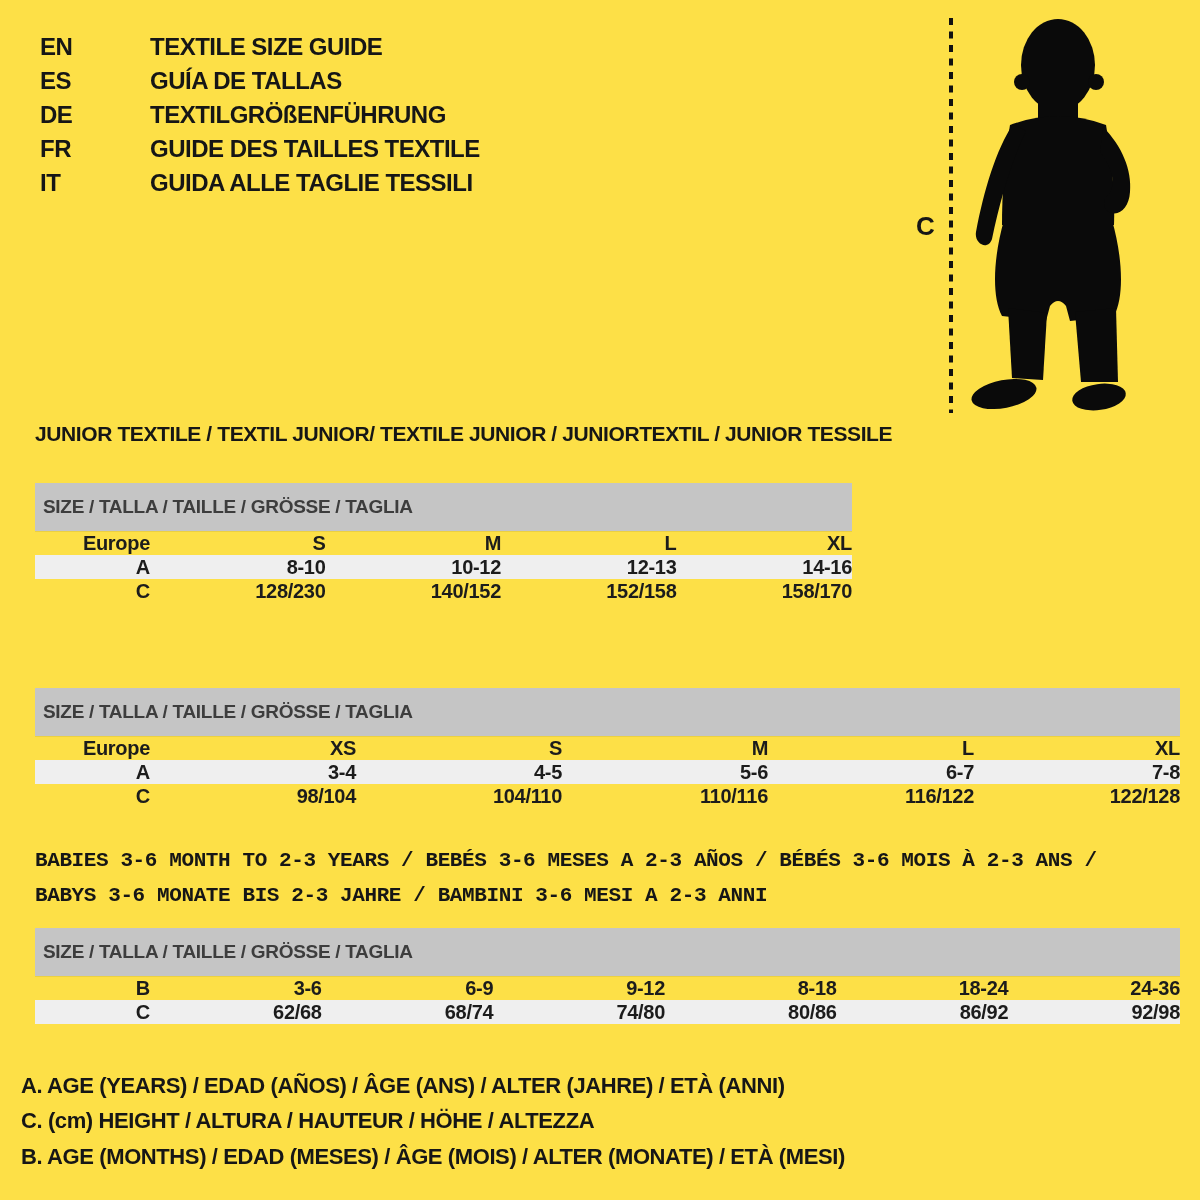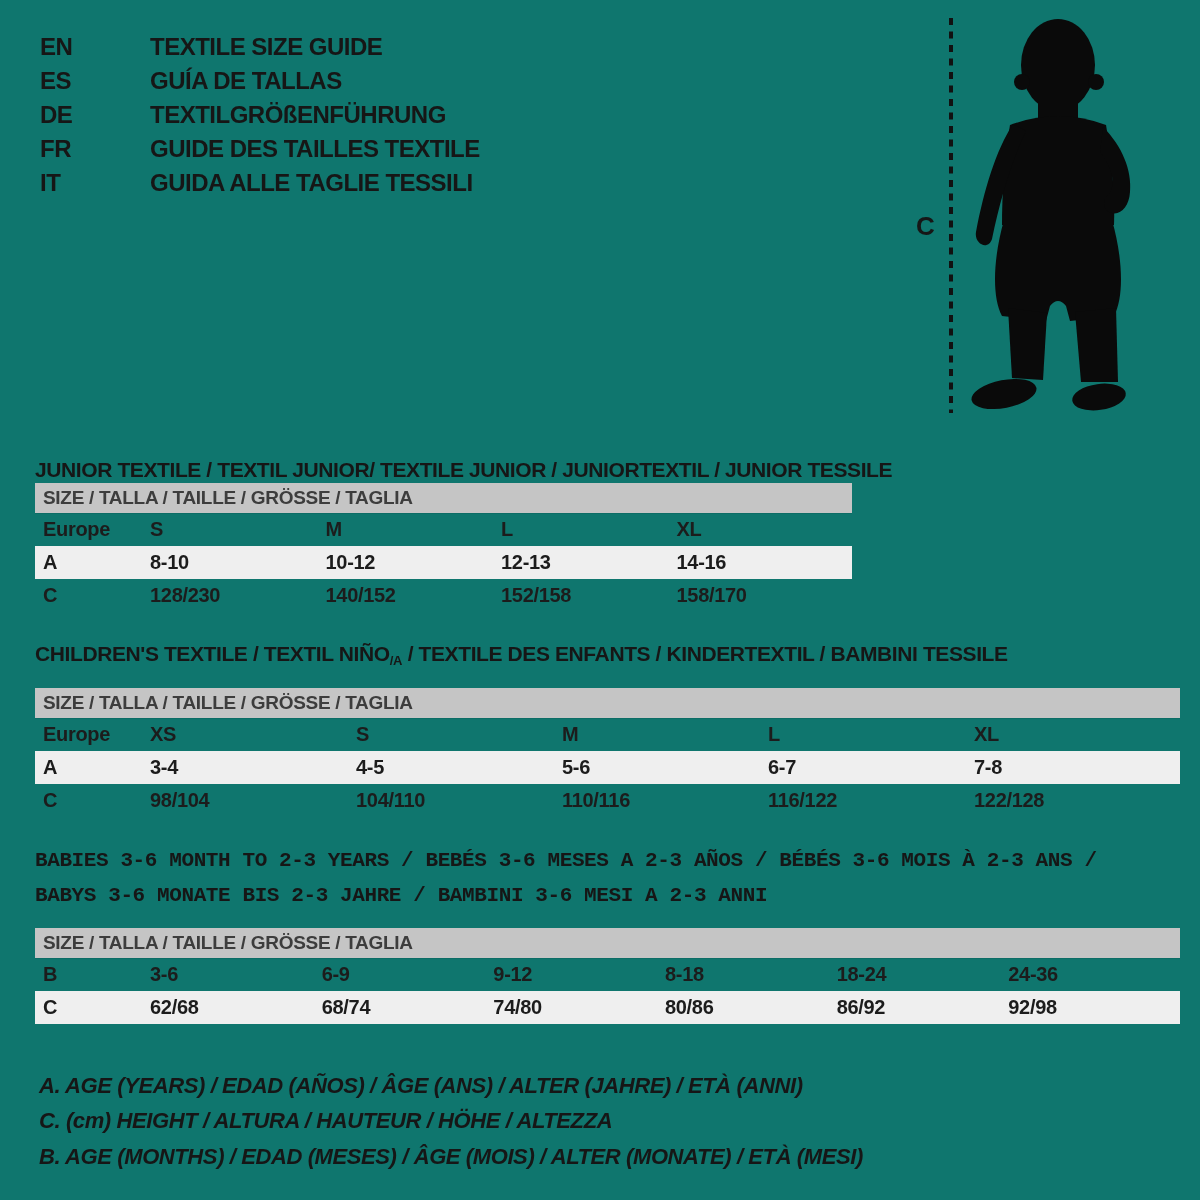--- a/index.html
+++ b/index.html
@@ -1,61 +1,61 @@
 <!DOCTYPE html>
 <html><head>
 <meta charset="utf-8">
 <style>
   * { box-sizing: border-box; }
   html,body { margin:0; padding:0; background:#ffffff; }
   .page {
     position:relative; width:1200px; height:1200px;
-    background:#0f766e; overflow:hidden;
+    background:#fde047; overflow:hidden;
     font-family:"Liberation Sans", sans-serif;
     color:#161616;
   }
 
   
   .lang-block { position:absolute; left:40px; top:30px; }
   .lang-row { display:flex; height:34px; align-items:center; }
   .lang-code { width:78px; font-weight:700; font-size:24px; letter-spacing:-0.5px; }
   .lang-label { font-weight:700; font-size:24px; letter-spacing:-0.5px; white-space:nowrap;margin-left:32px; }
 
   
   .figure-svg { position:absolute; left:900px; top:10px; width:250px; height:410px; }
   .c-label { position:absolute; left:916px; top:211px; font-size:26px; font-weight:700; }
 
   
   .tbl-title { position:absolute; font-size:21px; font-weight:700; letter-spacing:-0.4px; white-space:nowrap; }
-  #junior-title   { left:35px; top:458px;text-align:right; }
+  #junior-title   { left:35px; top:422px;text-align:right; }
   #children-title { left:35px; top:642px; }
   #babies-title   { left:35px; top:843px;font-family:Liberation Mono, monospace; }
   .title-line { line-height:35px; height:35px; }
   .sub-part { font-size:13px; vertical-align:-4px; letter-spacing:-0.2px; }
 
   
   .size-table { position:absolute; border-collapse:collapse; table-layout:fixed; }
   #junior-table   { left:35px; top:483px; width:817px; }
   #children-table { left:35px; top:688px; width:1145px; }
   #babies-table   { left:35px; top:928px; width:1145px; }
   .size-table td { padding:0; }
   tr.size-head td {
-    height:30px; background:#c5c5c5; font-weight:700; font-size:19px;
+    height:48px; background:#c5c5c5; font-weight:700; font-size:19px;
     color:#3d3d3d; padding-left:8px; letter-spacing:-0.3px;
     border-bottom:1px solid rgba(0,0,0,0.07);
   }
   .size-table tr.data-row td {
-    height:33px; font-weight:700; font-size:20px; text-align:left;
+    height:24px; font-weight:700; font-size:20px; text-align:right;
     letter-spacing:-0.3px; color:#1c1c1c;
   }
   .size-table td.row-label { text-align:left; padding-left:8px; }
   tr.shaded td { background:#efefef; }
 
   
-  .legend { position:absolute; left:39px; top:1068px;font-style:italic; }
+  .legend { position:absolute; left:21px; top:1068px; }
   .legend-line {
     display:flex; align-items:center; height:35.5px;
     font-size:22px; font-weight:700; letter-spacing:-0.4px; white-space:nowrap;
   }
 </style>
 </head>
 <body>
 
 <div class="page">
 
@@ -95,21 +95,20 @@
       <path d="M104,210 C94,245 91,285 102,306 L146,311 L150,296 Q158,286 166,296 L170,311 L214,306 C225,285 222,245 212,210 Z"></path>
       <path d="M108,298 L147,303 L143,370 L112,368 Z"></path>
       <ellipse cx="104" cy="384" rx="33" ry="14" transform="rotate(-11 104 384)"></ellipse>
       <path d="M175,302 L216,298 L218,372 L181,372 Z"></path>
       <ellipse cx="199" cy="387" rx="27" ry="13" transform="rotate(-8 199 387)"></ellipse>
     </g>
   </svg>
   <div class="c-label">C</div>
 
   <div class="tbl-title" id="junior-title"><span>JUNIOR TEXTILE / TEXTIL JUNIOR/ TEXTILE JUNIOR / JUNIORTEXTIL / JUNIOR TESSILE</span></div>
-  <div class="tbl-title" id="children-title"><span>CHILDREN'S TEXTILE / TEXTIL NIÑO</span><span class="sub-part">/A</span><span> / TEXTILE DES ENFANTS / KINDERTEXTIL / BAMBINI TESSILE</span></div>
   <div class="tbl-title" id="babies-title">
       <div class="title-line"><span>BABIES 3-6 MONTH TO 2-3 YEARS / BEBÉS 3-6 MESES A 2-3 AÑOS / BÉBÉS 3-6 MOIS À 2-3 ANS /</span></div>
       <div class="title-line"><span>BABYS 3-6 MONATE BIS 2-3 JAHRE / BAMBINI 3-6 MESI A 2-3 ANNI</span></div>
     </div>
 
   <table class="size-table" id="junior-table">
       <colgroup>
         <col style="width: 115px;">
         <col>
         <col>

